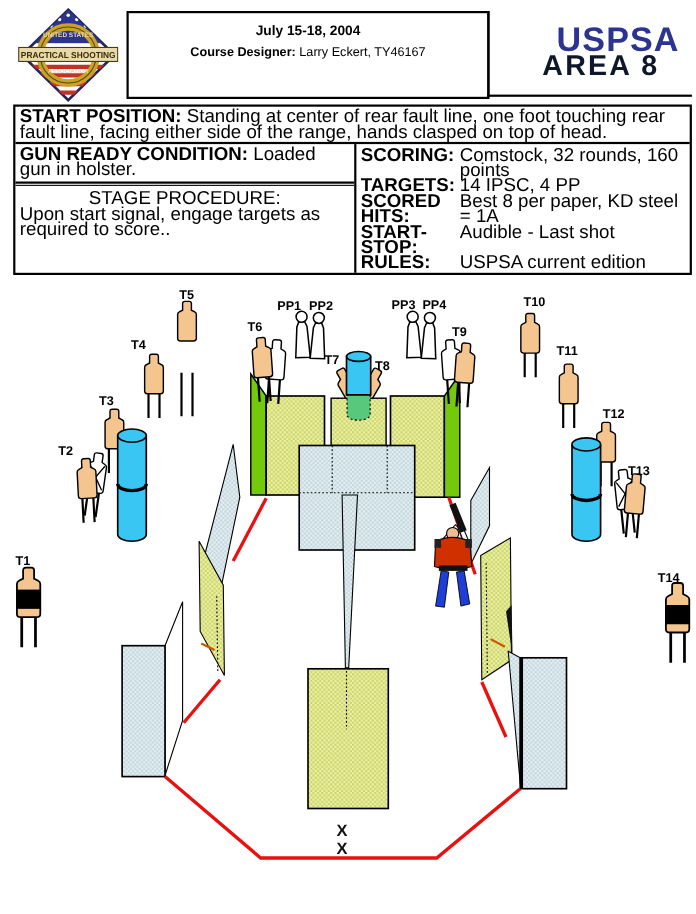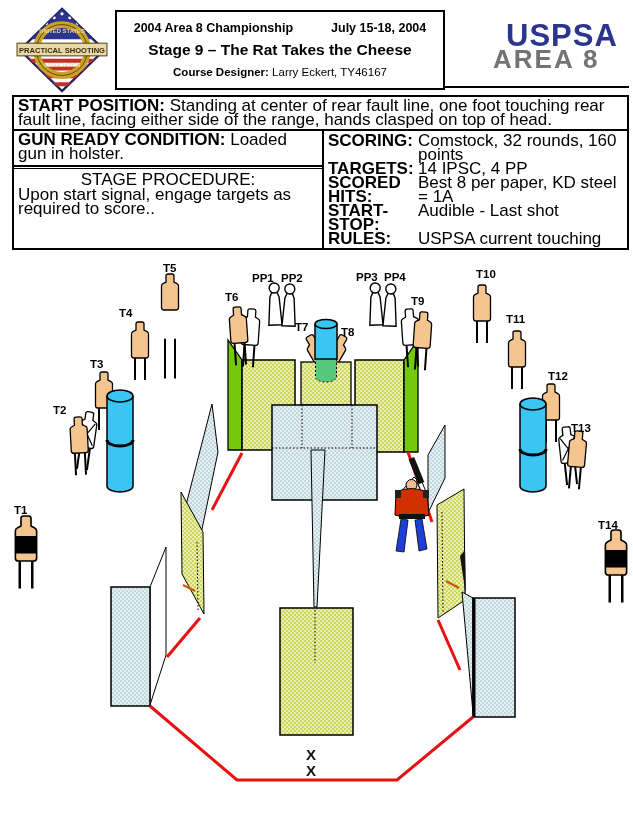--- a/index.html
+++ b/index.html
@@ -12,21 +12,21 @@
   .t-line1{display:flex;justify-content:center;gap:38px;font-weight:bold;
            font-size:12.5px;margin-top:9px;}
   .t-line2{font-weight:bold;font-size:15.5px;margin-top:6px;}
   .t-line3{font-size:11.5px;margin-top:7px;}
   .t-line3 b{font-weight:bold;}
   #logobox{position:absolute;left:443px;top:10px;width:184px;height:76px;
            border-left:2px solid #000;border-bottom:2px solid #000;}
   #logo-uspsa{position:absolute;left:14px;top:8px;font-size:31px;font-weight:800;
               letter-spacing:1px;color:#2B3490;margin-left:47px;}
   #logo-area8{position:absolute;left:48px;top:34px;font-size:26px;font-weight:600;
-              letter-spacing:2px;color:#737373;}
+              letter-spacing:2px;color:#0f172a;}
   
   #briefing{position:absolute;left:12px;top:95px;width:613px;border:2px solid #000;
             font-size:17px;line-height:14px;}
   #row-start{border-bottom:2px solid #000;padding:2px 4px;min-height:28px;}
   #row-lower{display:flex;}
   #col-left{width:308px;border-right:2px solid #000;}
   #gun-ready{padding:2px 4px;height:30px;border-bottom:2px solid #000;}
   #stage-proc{border-top:1px solid #000;margin-top:1px;padding:2px 4px;height:44px;}
   #proc-title{text-align:center;font-weight:normal;margin:2px 0 1px;}
   #col-right{flex:1;padding:3px 0 2px 4px;}
@@ -74,24 +74,22 @@
       <circle cx="46" cy="45" r="26" fill="none" stroke="#5A4A10" stroke-width="1"></circle>
     </g>
     <text x="46" y="28" text-anchor="middle" font-size="6" font-weight="bold" fill="#E8D9A8">UNITED STATES</text>
     <rect x="0" y="38" width="92" height="13" fill="#E8D9A8" stroke="#4A3A10" stroke-width="1"></rect>
     <text x="46" y="48" text-anchor="middle" font-size="8" font-weight="bold" fill="#3A2C08" textLength="88" lengthAdjust="spacingAndGlyphs">PRACTICAL SHOOTING</text>
     <text x="46" y="62" text-anchor="middle" font-size="5.5" font-weight="bold" fill="#E8D9A8">ASSOCIATION</text>
   </svg>
 
   <div id="titlebox">
     <div class="t-line1">
-      <span>2004 Area 8 Championship</span>
       <span>July 15-18, 2004</span>
     </div>
-    <div class="t-line2">Stage 9 – The Rat Takes the Cheese</div>
     <div class="t-line3"><b>Course Designer:</b><span> Larry Eckert, TY46167</span></div>
   </div>
 
   <div id="logobox">
     <div id="logo-uspsa">USPSA</div>
     <div id="logo-area8">AREA 8</div>
   </div>
 
   <div id="briefing">
     <div id="row-start"><b>START POSITION:</b><span> Standing at center of rear fault line, one foot touching rear fault line, facing either side of the range, hands clasped on top of head.</span></div>
@@ -115,21 +113,21 @@
         <div class="stat-row">
           <span class="stat-label">SCORED HITS:</span>
           <span>Best 8 per paper, KD steel = 1A</span>
           </div>
         <div class="stat-row">
           <span class="stat-label">START-STOP:</span>
           <span>Audible - Last shot</span>
           </div>
         <div class="stat-row">
           <span class="stat-label">RULES:</span>
-          <span>USPSA current touching</span>
+          <span>USPSA current edition</span>
           </div>
       </div>
     </div>
   </div>
 
   <svg id="stage-svg" width="633" height="581" viewBox="0 250 633 581">
     <defs>
       <pattern id="khaki" width="4" height="4" patternUnits="userSpaceOnUse">
         <rect width="4" height="4" fill="#ECEFB4"></rect>
         <rect width="2" height="2" fill="#CCD75F"></rect>

